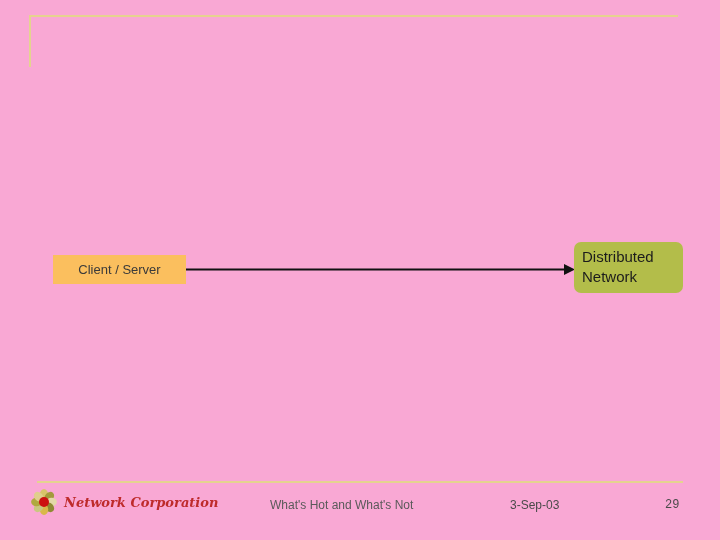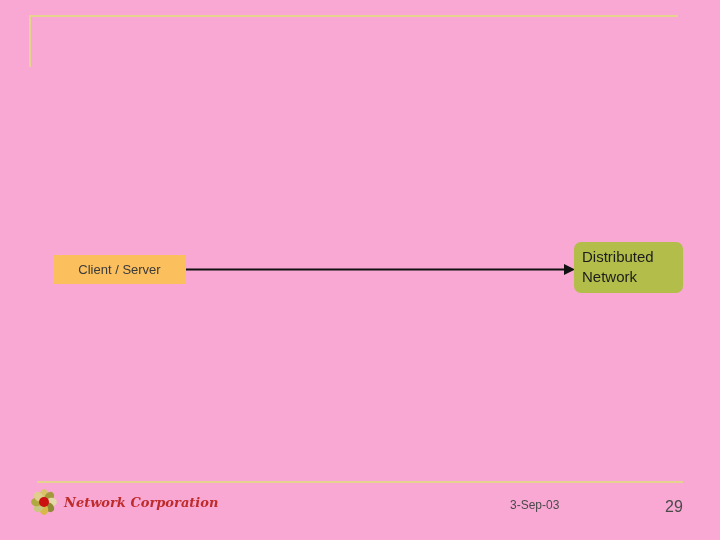--- a/index.html
+++ b/index.html
@@ -90,23 +90,24 @@
     position: absolute;
     left: 510px; top: 498px;
     font-size: 12px;
     color: #4a4a4a;
     white-space: nowrap;
     text-align: center;
   }
   .footer-page {
     position: absolute;
     left: 665px; top: 498px;
-    font-size: 16px;
+    font-size: 12px;
     color: #4a4a4a;
     white-space: nowrap;
+    font-family: Liberation Mono, monospace;
   }
 </style>
 </head>
 <body>
 
 <div class="slide">
 
   <div class="rule-top"></div>
   <div class="rule-left"></div>
 
@@ -150,18 +151,19 @@
         </g>
       <g transform="rotate(315,14,14)">
           <ellipse cx="14" cy="6.5" rx="4.2" ry="5.4" fill="#e0ce8c"></ellipse>
         </g>
       <circle cx="14" cy="14" r="5" fill="#cc1111"></circle>
     </g>
   </svg>
 
   <div class="company">Network Corporation</div>
 
+  <div class="footer-title">What's Hot and What's Not</div>
 
   <div class="footer-date">3-Sep-03</div>
 
   <div class="footer-page">29</div>
 
 </div>
 
 </body></html>

